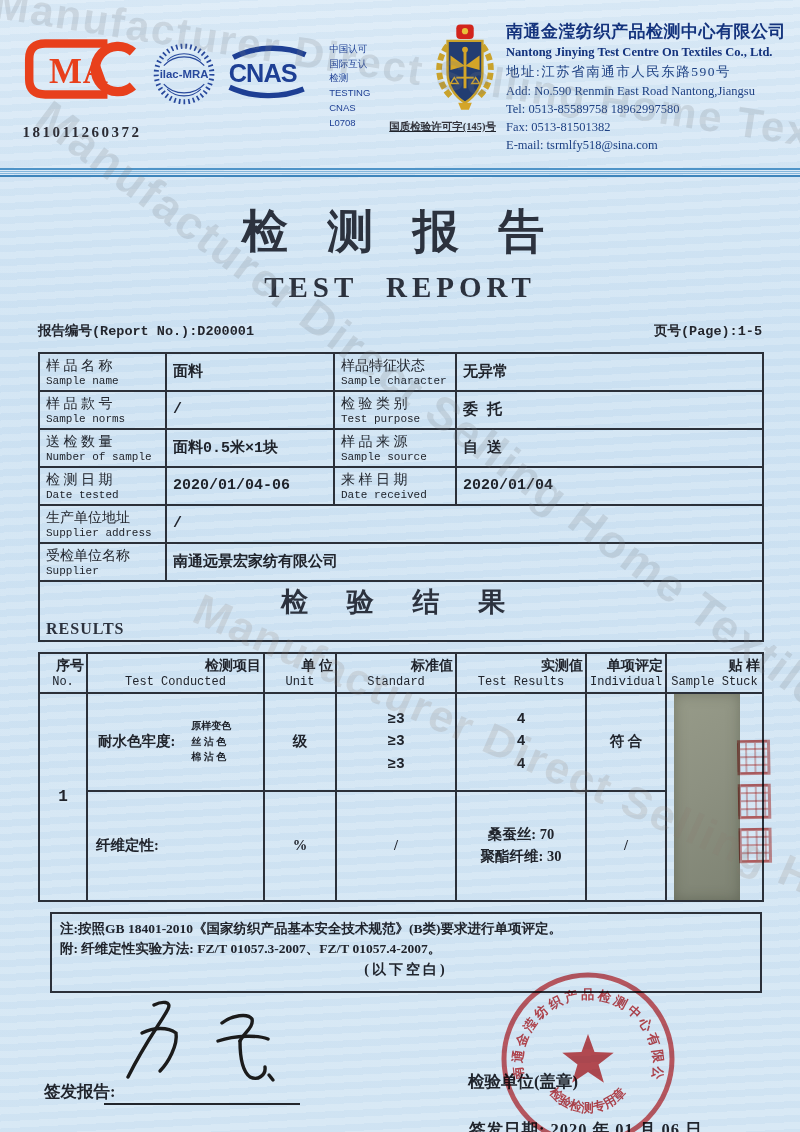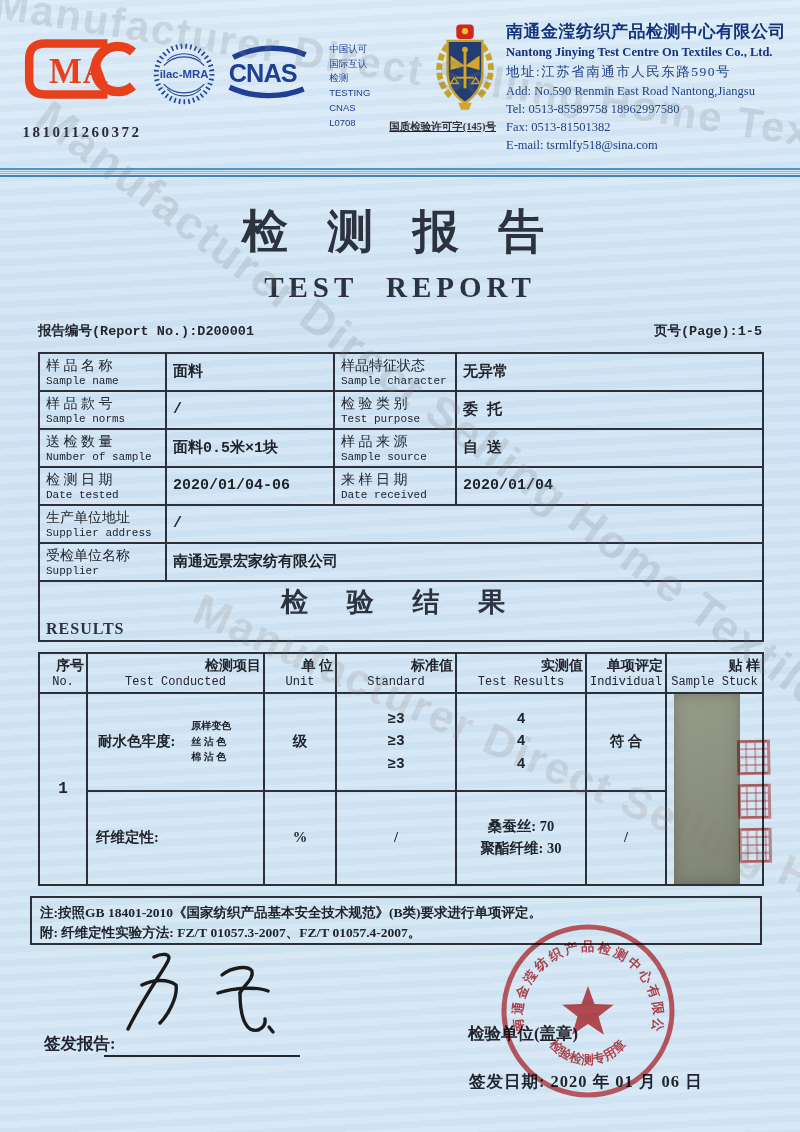--- a/index.html
+++ b/index.html
@@ -57,42 +57,42 @@
   .info-table tr{height:38px;}
   .results-title-row{height:62px;}
   .res-title-cn{text-align:center; font-size:27px; font-weight:700; letter-spacing:16px; color:#2c323e;}
   .res-title-en{text-align:left; font-size:16px; font-weight:700; letter-spacing:1px;
                 font-family:"Liberation Serif", serif; color:#2c323e;}
   .results-table{margin-top:-2px;}
   .results-table th{padding:3px 2px; font-weight:400;}
   .hdr-cn{font-size:14px; font-weight:700; white-space:nowrap;text-align:right;}
   .hdr-en{font-family:"Liberation Mono", monospace; font-size:12px; white-space:nowrap;}
   .row-a{height:98px;}
-  .row-b{height:94px;padding-left:44px;}
+  .row-b{height:110px;padding-left:44px;}
   .no-cell{text-align:center; font-family:"Liberation Mono", monospace; font-size:16px; font-weight:700;}
   .cf-cell{display:flex; align-items:center; gap:16px; padding-left:4px;}
   .cf-name{font-size:14.5px; font-weight:700; white-space:nowrap;}
   .cf-items div{font-size:10px; font-weight:700; line-height:1.55; white-space:nowrap;}
   .tri{ text-align:center; font-size:14.5px; font-weight:700; line-height:1.55;
         font-family:"Liberation Mono", monospace;}
   .ctr{text-align:center; font-size:14.5px; font-weight:700;}
   .fiber-res div{text-align:center; font-size:14.5px; font-weight:700; line-height:1.5; white-space:nowrap;}
   .swatch-cell{position:relative; padding:0;}
   .fabric-swatch{position:absolute; left:7px; top:0; width:66px; height:100%;
     background:linear-gradient(150deg,#979b89 0%,#8d9181 45%,#7e8373 100%);
     box-shadow:inset 0 0 14px rgba(55,60,45,.35);}
   .overlap-seal{position:absolute; right:-14px; top:46px; width:44px; display:flex;
     flex-direction:column; gap:9px; align-items:center; transform:rotate(-1deg); z-index:12;
     mix-blend-mode:multiply;}
   .seal-glyph{width:27px; height:29px; border:3px solid rgba(186,32,28,.50); filter:blur(.5px);
     background:
       linear-gradient(rgba(186,32,28,.38) 2px, transparent 2px) 0 5px/100% 8px repeat-y,
       linear-gradient(90deg, rgba(186,32,28,.32) 2px, transparent 2px) 5px 0/9px 100% repeat-x;}
   
-  .notes-box{margin:-2px 38px 0 30px; border:2px solid #2b3039; padding:5px 8px 0 8px;}
+  .notes-box{margin:-2px 38px 0 50px; border:2px solid #2b3039; padding:5px 8px 12px 8px;}
   .notes-box .n1,.notes-box .n2{font-size:13.5px; font-weight:700; line-height:1.5; white-space:nowrap;}
   .notes-box .n3{text-align:center; font-size:14px; font-weight:700; letter-spacing:3px; margin-top:2px;}
   
   .footer{position:relative; height:182px;}
   .sign-label{position:absolute; left:44px; top:88px; font-size:16.5px; font-weight:700;}
   .signature{position:absolute; left:102px; top:-4px;}
   .sign-line{position:absolute; left:104px; top:110px; width:196px; border-bottom:2.5px solid #23262c;}
   .unit-label{position:absolute; left:468px; top:78px; font-size:16.5px; font-weight:700; z-index:6;}
   .date-label{position:absolute; left:469px; top:126px; font-size:16.5px; font-weight:700; z-index:6; letter-spacing:1px;}
   .stamp{position:absolute; left:498px; top:-24px; z-index:10; mix-blend-mode:multiply; opacity:.92;}
@@ -342,20 +342,21 @@
         <div>聚酯纤维: 30</div>
       </td>
       <td class="ctr">/</td>
     </tr>
   </tbody>
     </table>
 
   <div class="notes-box">
     <div class="n1">注:按照GB 18401-2010《国家纺织产品基本安全技术规范》(B类)要求进行单项评定。</div>
     <div class="n2">附: 纤维定性实验方法: FZ/T 01057.3-2007、FZ/T 01057.4-2007。</div>
+    <div class="n3">(以下空白)</div>
   </div>
 
   <div class="footer">
     <svg class="signature" width="215" height="112" viewBox="0 0 215 112">
       <g fill="none" stroke="#1b1b1b" stroke-width="3.4" stroke-linecap="round">
         <path d="M52,16 C60,12 70,12 66,20 C60,32 44,52 26,88"></path>
         <path d="M40,44 C52,38 66,38 74,44 C76,56 66,74 58,82"></path>
         <path d="M120,34 C130,26 146,24 150,30 C152,38 142,44 138,52"></path>
         <path d="M116,52 C134,46 156,46 166,50"></path>
         <path d="M138,52 C138,66 140,82 148,88 C156,92 164,86 163,78"></path>

